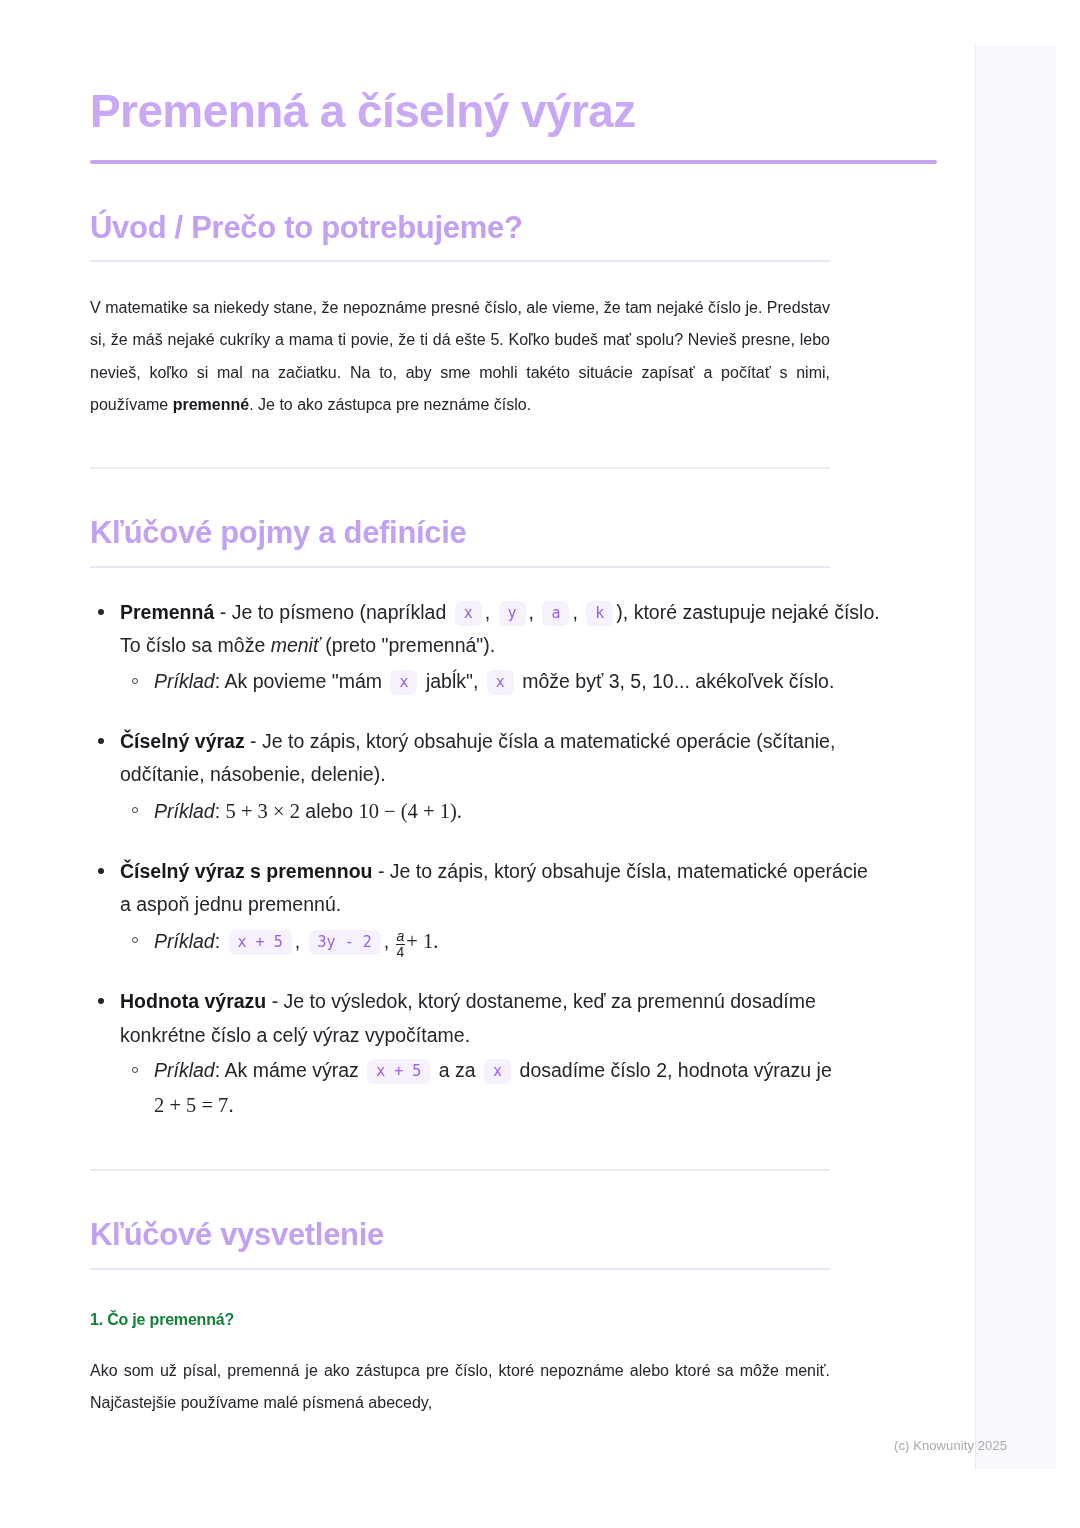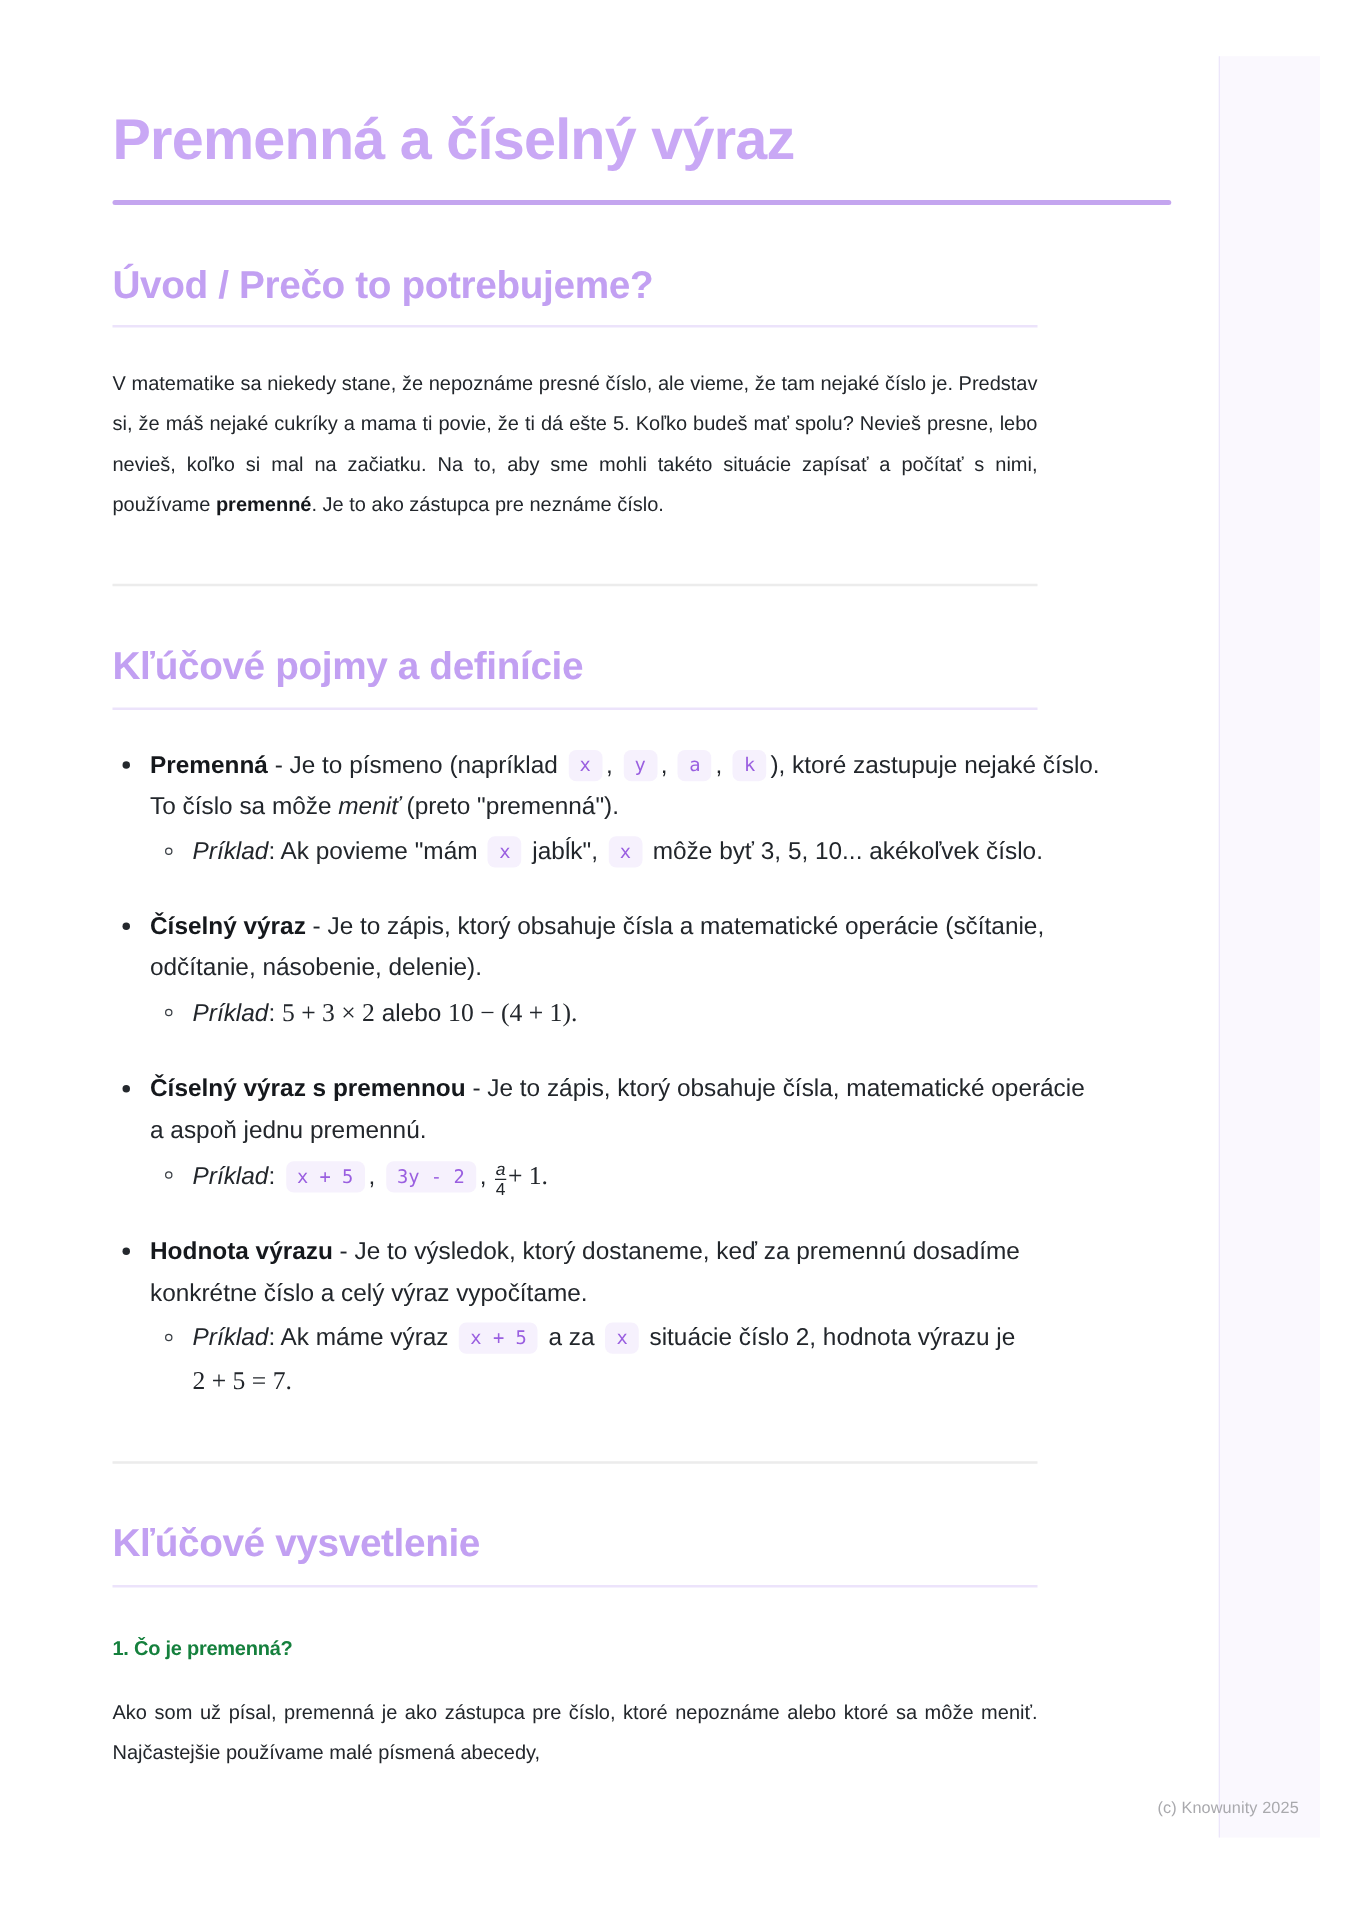--- a/index.html
+++ b/index.html
@@ -196,21 +196,21 @@
   .frac .den {
     display: block;
     font-size: 0.68em;
     border-top: 1px solid #22262b;
     padding: 0 1px;
   }
 
   
   .watermark {
     position: absolute;
-    left: 926px;
+    left: 894px;
     top: 1438px;
     font-size: 13px;
     color: #a9a9ad;
     letter-spacing: 0.1px;
     white-space: nowrap;
   }
 </style>
 </head>
 <body>
 
@@ -250,21 +250,21 @@
     <li>
       <b>Číselný výraz s premennou</b><span> - Je to zápis, ktorý obsahuje čísla, matematické operácie a aspoň jednu premennú.</span>
       <ul class="lvl2">
         <li><i>Príklad</i>: <code class="chip">x + 5</code>, <code class="chip">3y - 2</code>, <span class="frac"><span class="num">a</span><span class="den">4</span></span><span class="math">+ 1.</span></li>
       </ul>
     </li>
 
     <li>
       <b>Hodnota výrazu</b><span> - Je to výsledok, ktorý dostaneme, keď za premennú dosadíme konkrétne číslo a celý výraz vypočítame.</span>
       <ul class="lvl2">
-        <li><i>Príklad</i><span>: Ak máme výraz </span><code class="chip">x + 5</code><span> a za </span><code class="chip">x</code><span> situácie číslo 2, hodnota výrazu je </span><span class="math">2 + 5 = 7</span><span class="math">.</span></li>
+        <li><i>Príklad</i><span>: Ak máme výraz </span><code class="chip">x + 5</code><span> a za </span><code class="chip">x</code><span> dosadíme číslo 2, hodnota výrazu je </span><span class="math">2 + 5 = 7</span><span class="math">.</span></li>
       </ul>
     </li>
 
   </ul>
 
   <hr class="divider">
 
   <h2 class="h2">Kľúčové vysvetlenie</h2>
   <hr class="h2-rule">
 

